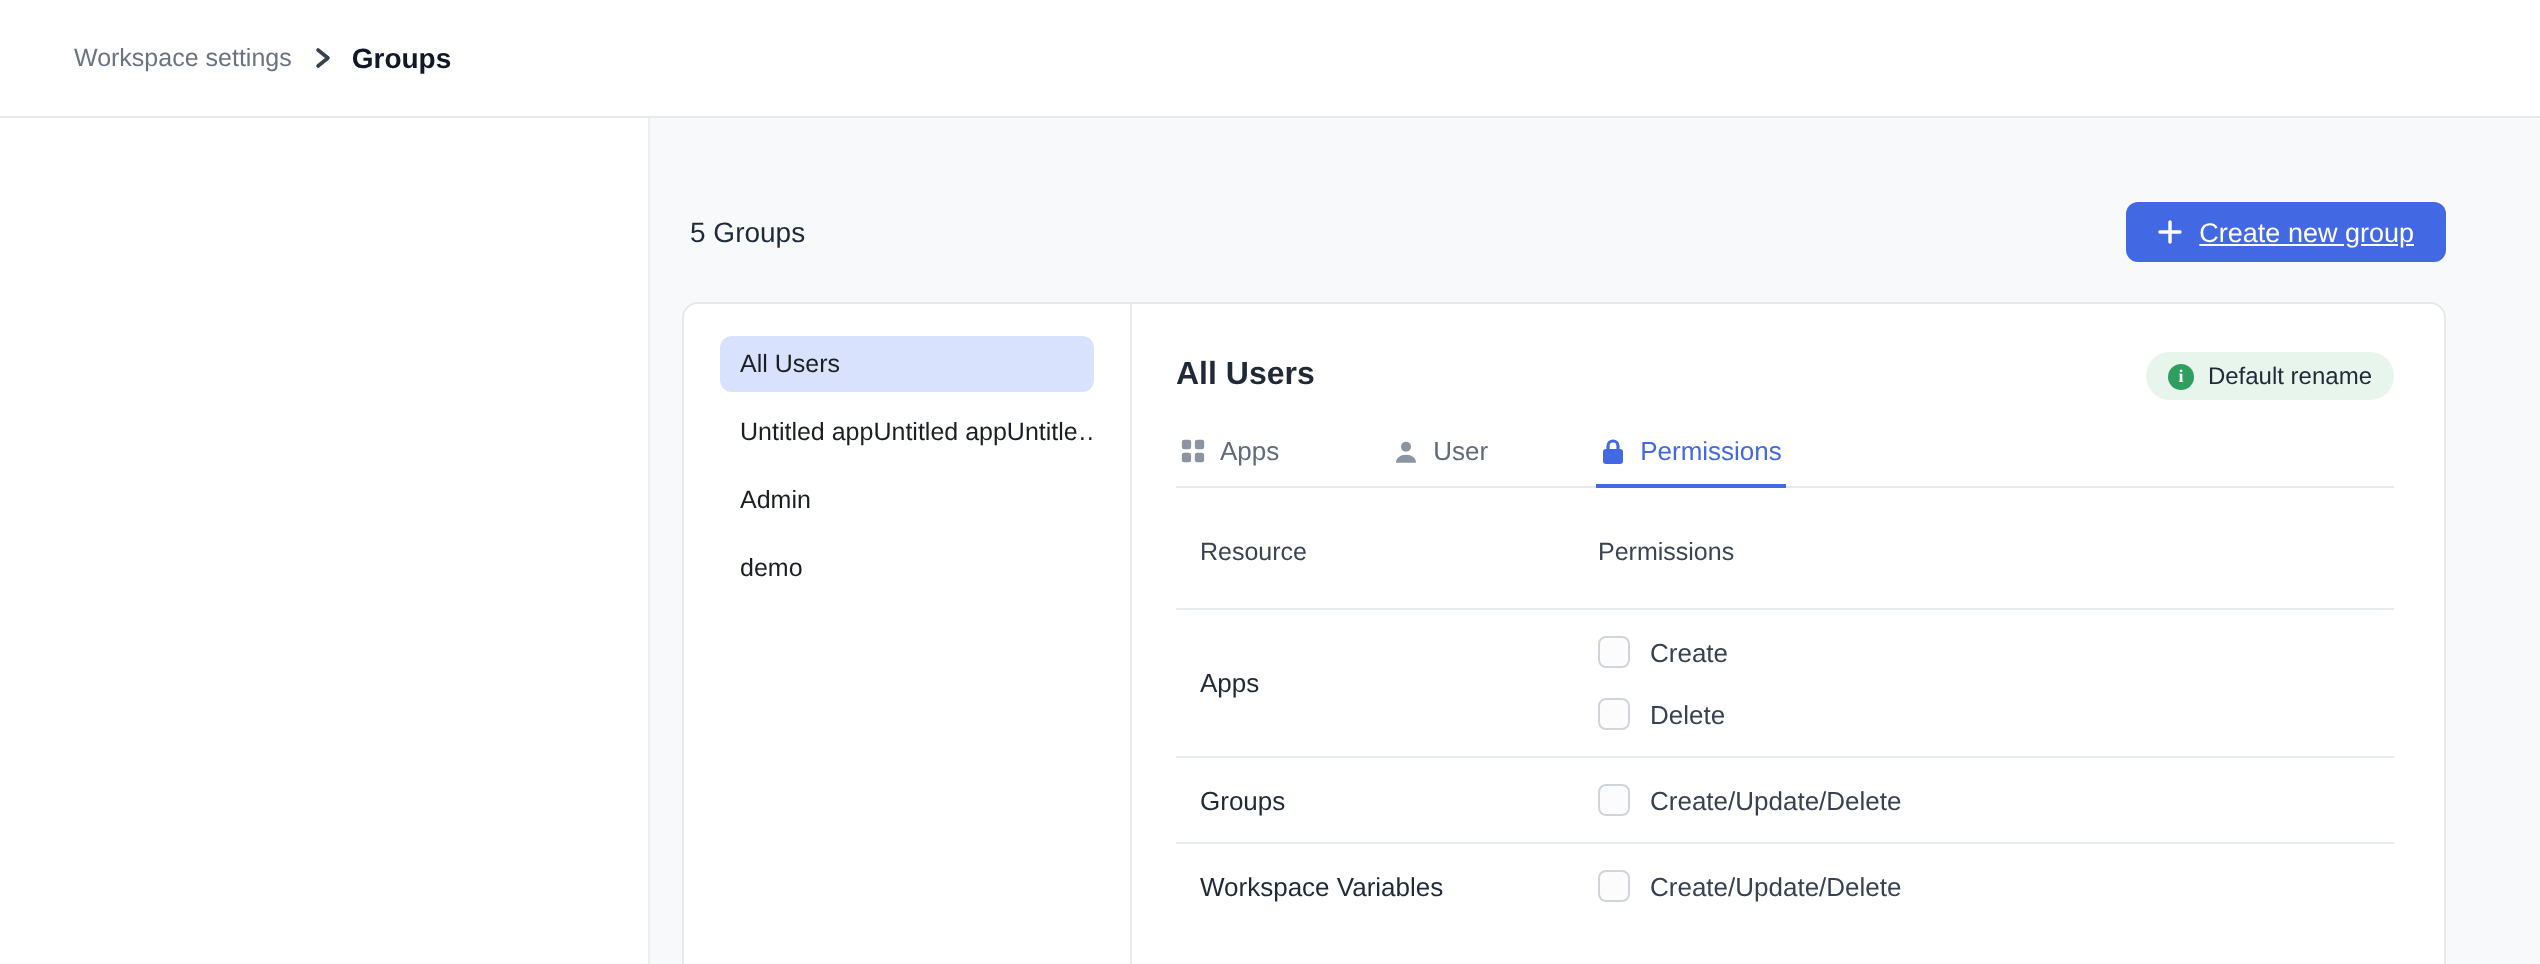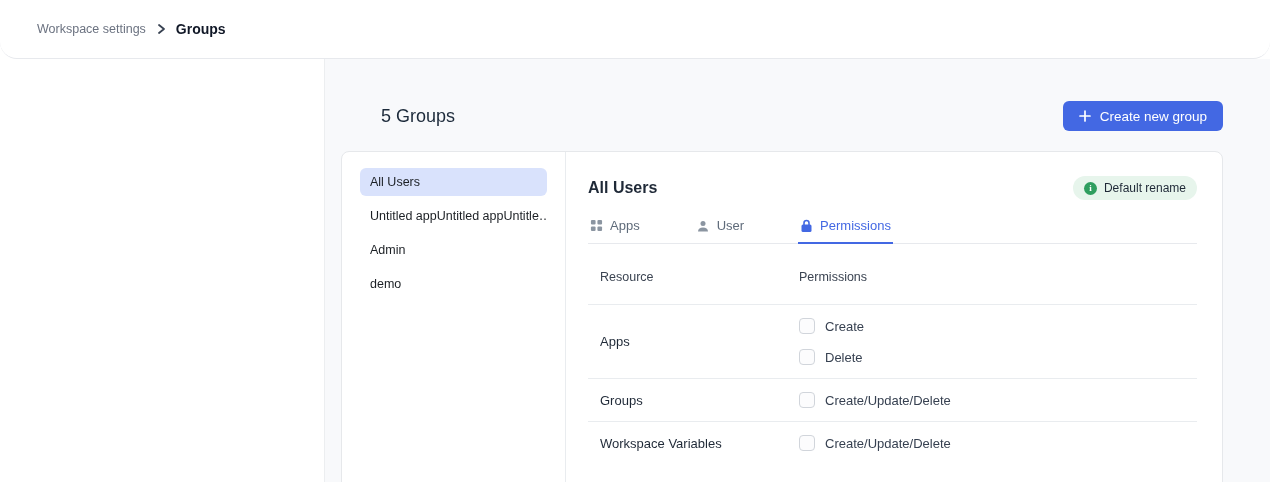--- a/index.html
+++ b/index.html
@@ -1,35 +1,35 @@
 <!DOCTYPE html>
 <html><head>
 <meta charset="utf-8">
 <style>
   * { margin:0; padding:0; box-sizing:border-box; }
   html,body { width:1270px; height:482px; overflow:hidden; background:#ffffff;
     font-family:"Liberation Sans", sans-serif; -webkit-font-smoothing:antialiased; }
 
   
   .topbar { height:59px; background:#ffffff; border-bottom:1px solid #e7e9ed;
-    display:flex; align-items:center; padding-left:37px;border-radius:17px; }
+    display:flex; align-items:center; padding-left:37px; }
   .crumb-parent { font-size:12.5px; color:#6b7280; cursor:pointer; }
   .crumb-sep { display:inline-flex; margin:0 9px; color:#374151; }
   .crumb-current { font-size:14px; font-weight:700; color:#111827; }
 
   
   .page { display:flex; height:423px; }
   .left-strip { width:325px; background:#ffffff; border-right:1px solid #eceef0; }
   .content { flex:1; background:#f8f9fb; padding:42px 47px 0 16px; position:relative; }
 
   .content-header { display:flex; align-items:center; justify-content:space-between; height:30px; }
-  .groups-count { font-size:18px; font-weight:500; color:#1c2a3a; padding-left:4px;margin-left:36px; }
+  .groups-count { font-size:14px; font-weight:500; color:#1c2a3a; padding-left:4px; }
   .create-btn { display:flex; align-items:center; gap:9px; height:30px; padding:0 16px;
     background:#4368e3; color:#ffffff; border:none; border-radius:6px;
-    font-size:13.5px; font-weight:500; font-family:inherit; cursor:pointer; }
+    font-size:13.5px; font-weight:500; font-family:inherit; cursor:pointer;text-decoration:underline; }
 
   
   .card { margin-top:20px; background:#ffffff; border:1px solid #e6e8eb; border-radius:8px;
     height:480px; display:flex; overflow:hidden; }
 
   
   .group-list { width:224px; border-right:1px solid #e9ecef; padding:16px 18px; }
   .group-item { height:28px; margin-bottom:6px; display:flex; align-items:center;
     padding:0 10px; border-radius:6px; font-size:12.5px; color:#1b1f24; cursor:pointer;
     white-space:nowrap; overflow:hidden; }

